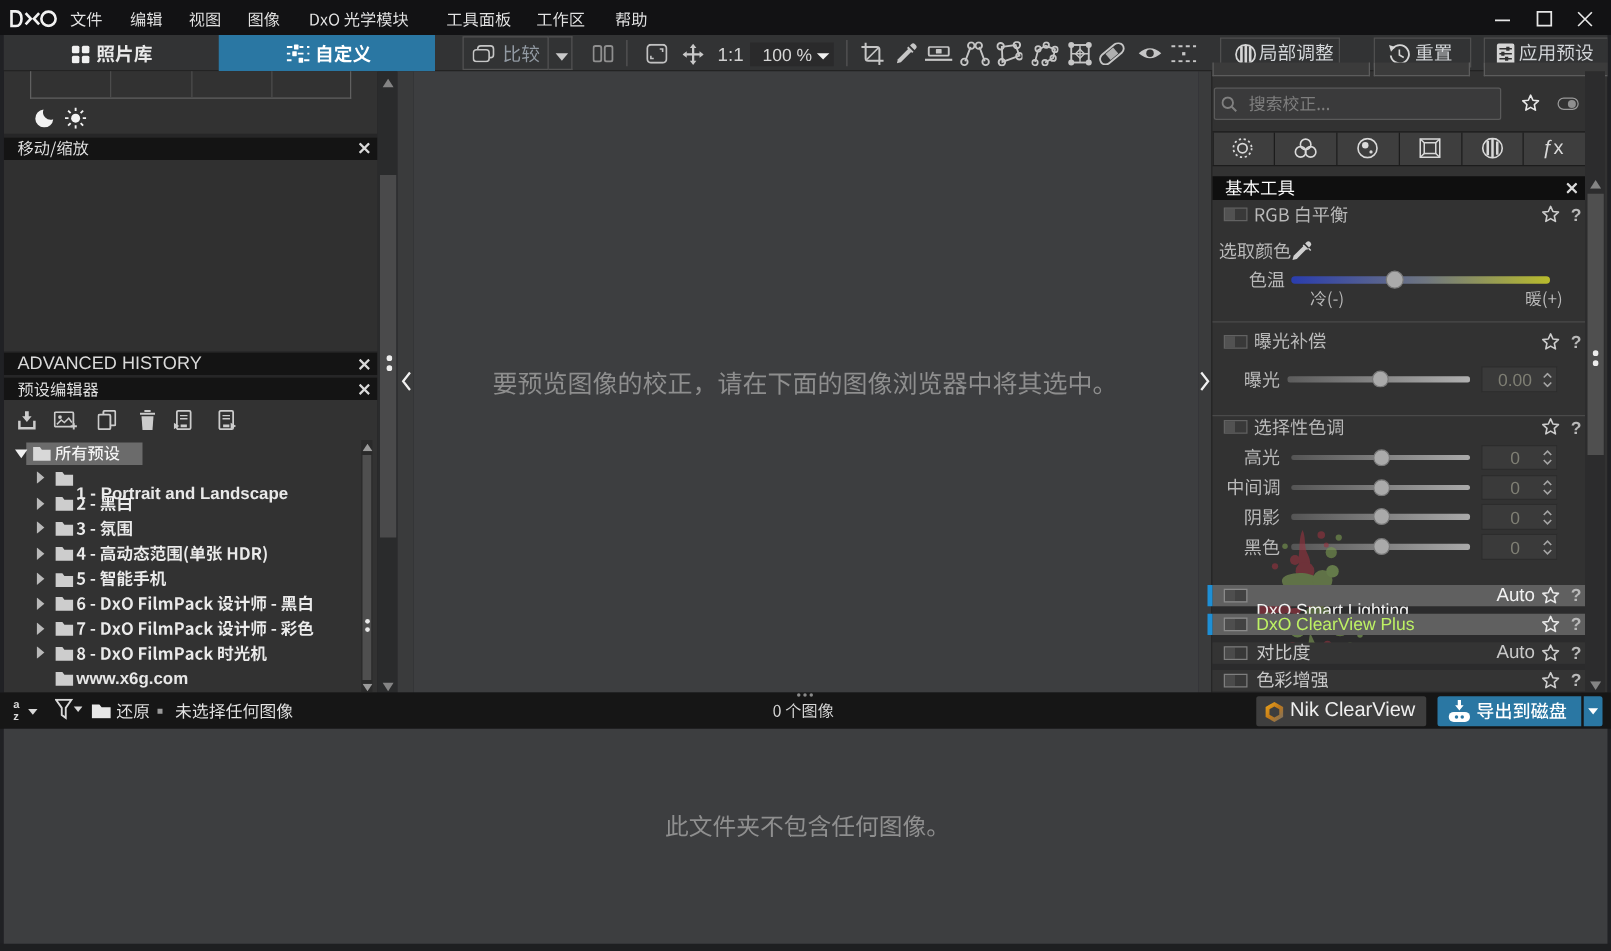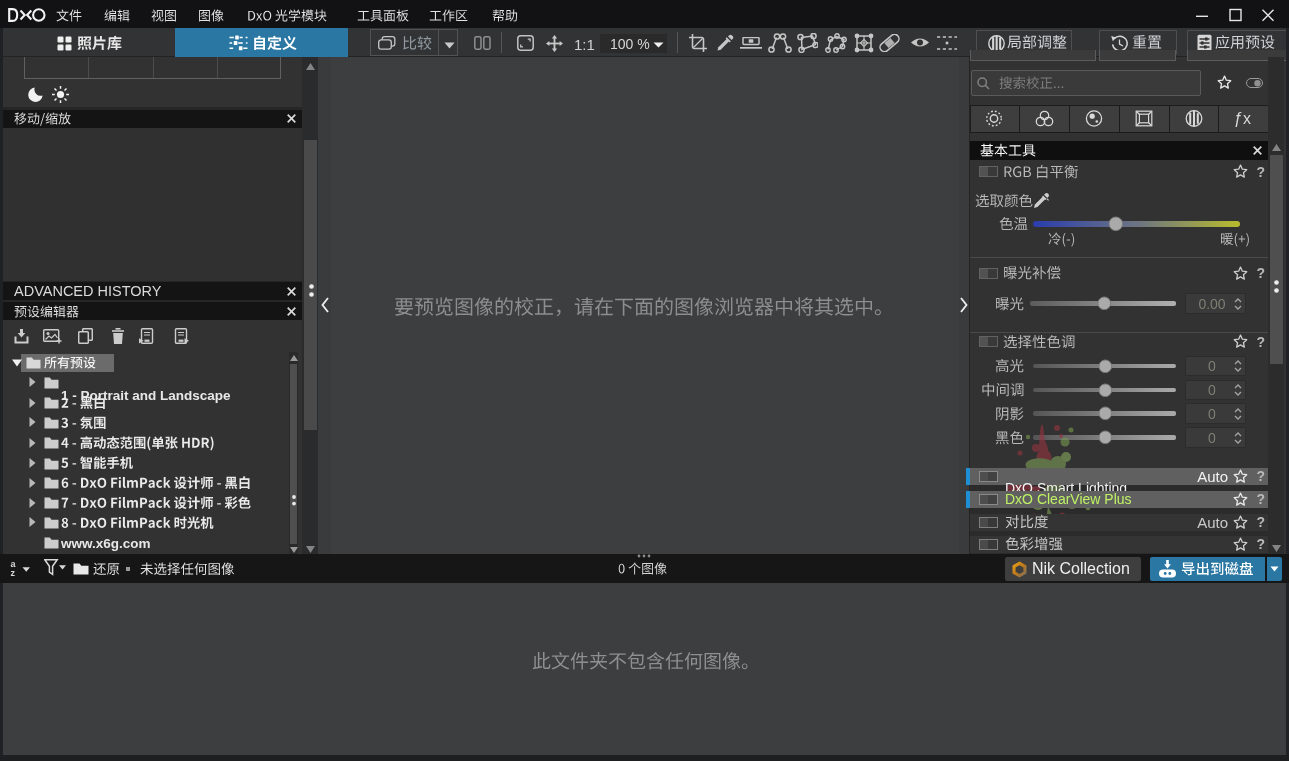--- a/index.html
+++ b/index.html
@@ -761,21 +761,21 @@
       <defs>
         <linearGradient id="nik" x1="0" y1="0" x2="1" y2="1">
           <stop offset="0" stop-color="#f0a81c"></stop>
           <stop offset="0.5" stop-color="#c07818"></stop>
           <stop offset="1" stop-color="#6f6f6f"></stop>
         </linearGradient>
       </defs>
 <path d="M8.5 0.5l7 4v8l-7 4-7-4v-8z" fill="url(#nik)"></path>
       <path d="M8.5 4.2l3.9 2.2v4.4l-3.9 2.2-3.9-2.2v-4.4z" fill="#3e3e3e"></path>
     </svg>
-<div class="a" style="left:1032px;top:568.7px;transform:translateY(-50%);font:400 16px 'Liberation Sans', sans-serif;color:#efefef;white-space:nowrap;">Nik Collection</div>
+<div class="a" style="left:1032px;top:568.7px;transform:translateY(-50%);font:400 16px 'Liberation Sans', sans-serif;color:#efefef;white-space:nowrap;">Nik ClearView</div>
 <div class="a" style="left:1150px;top:556.5px;width:115px;height:24.5px;background:#2a77a3;border-radius:2px 0 0 2px;"></div>
 <div class="a" style="left:1266.5px;top:556.5px;width:15px;height:24.5px;background:#2a77a3;border-radius:0 2px 2px 0;"></div>
 <svg class="t" style="left:1158px;top:559.5px" width="19" height="18" viewBox="0 0 19 18">
       <g fill="#ffffff">
         <path d="M9.5 0l3.4 4.2h-2.1v4.2h-2.6V4.2H6.1z" transform="rotate(180 9.5 4.2)"></path>
         <rect x="1" y="9.5" width="17" height="8" rx="4"></rect>
       </g>
       <g fill="#2a77a3">
         <circle cx="7.2" cy="13.5" r="1.4"></circle>
         <circle cx="11.8" cy="13.5" r="1.4"></circle>

